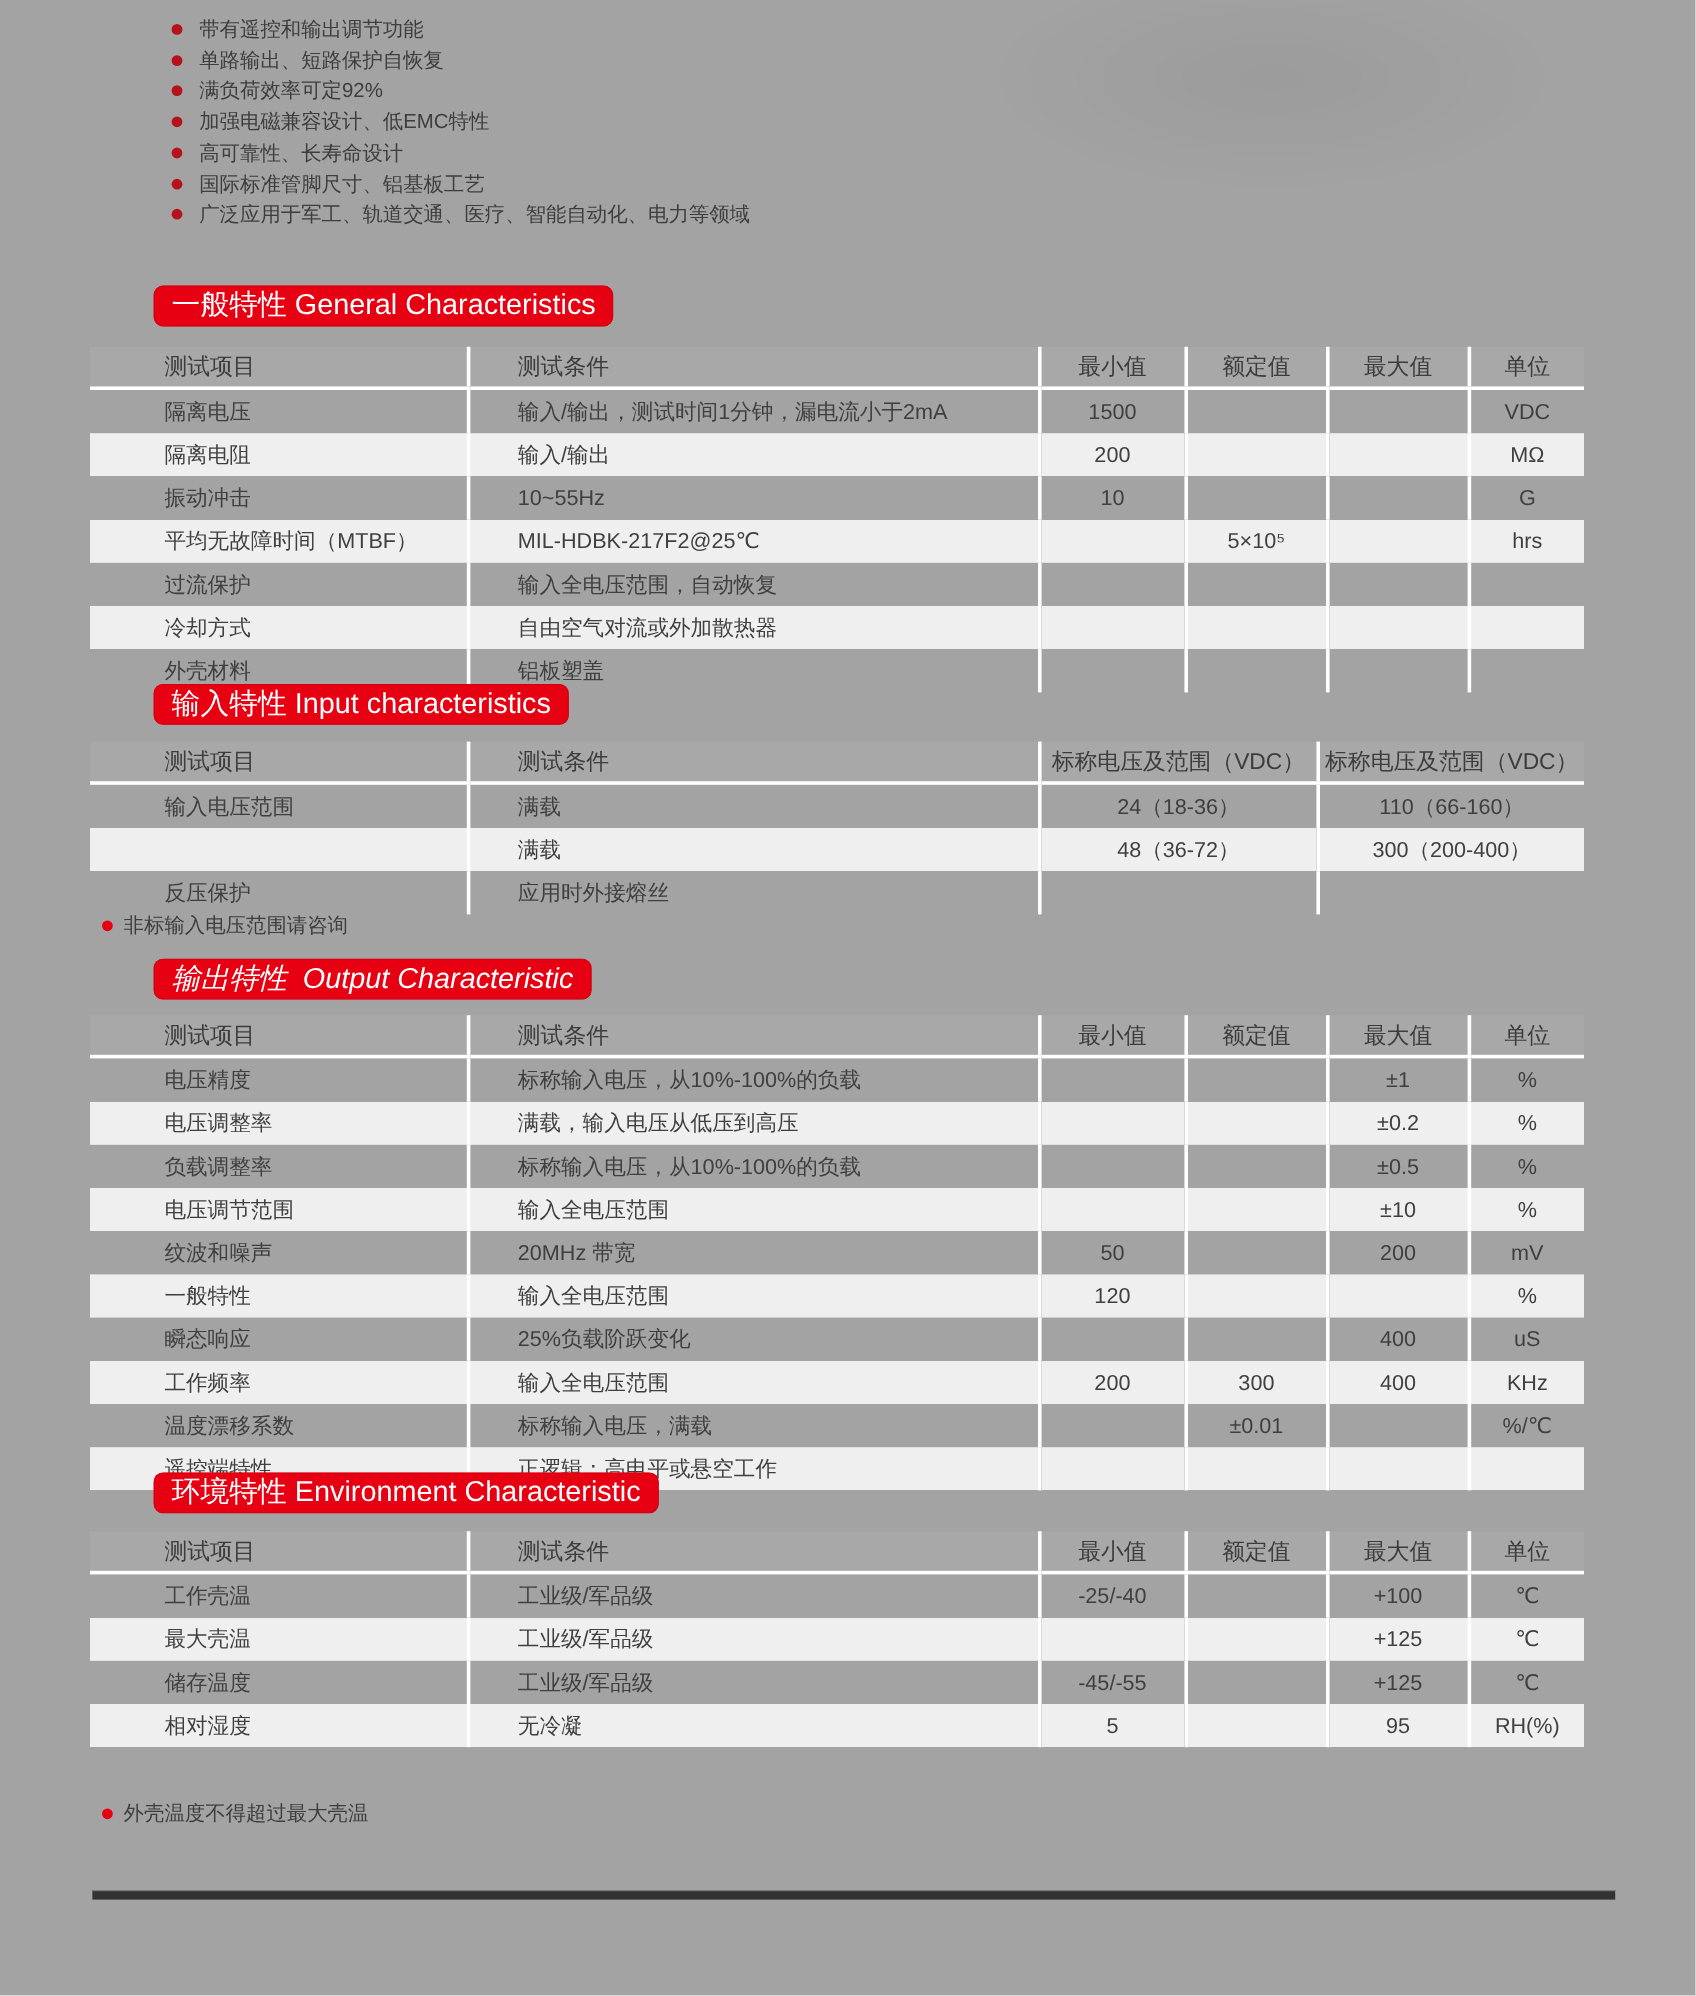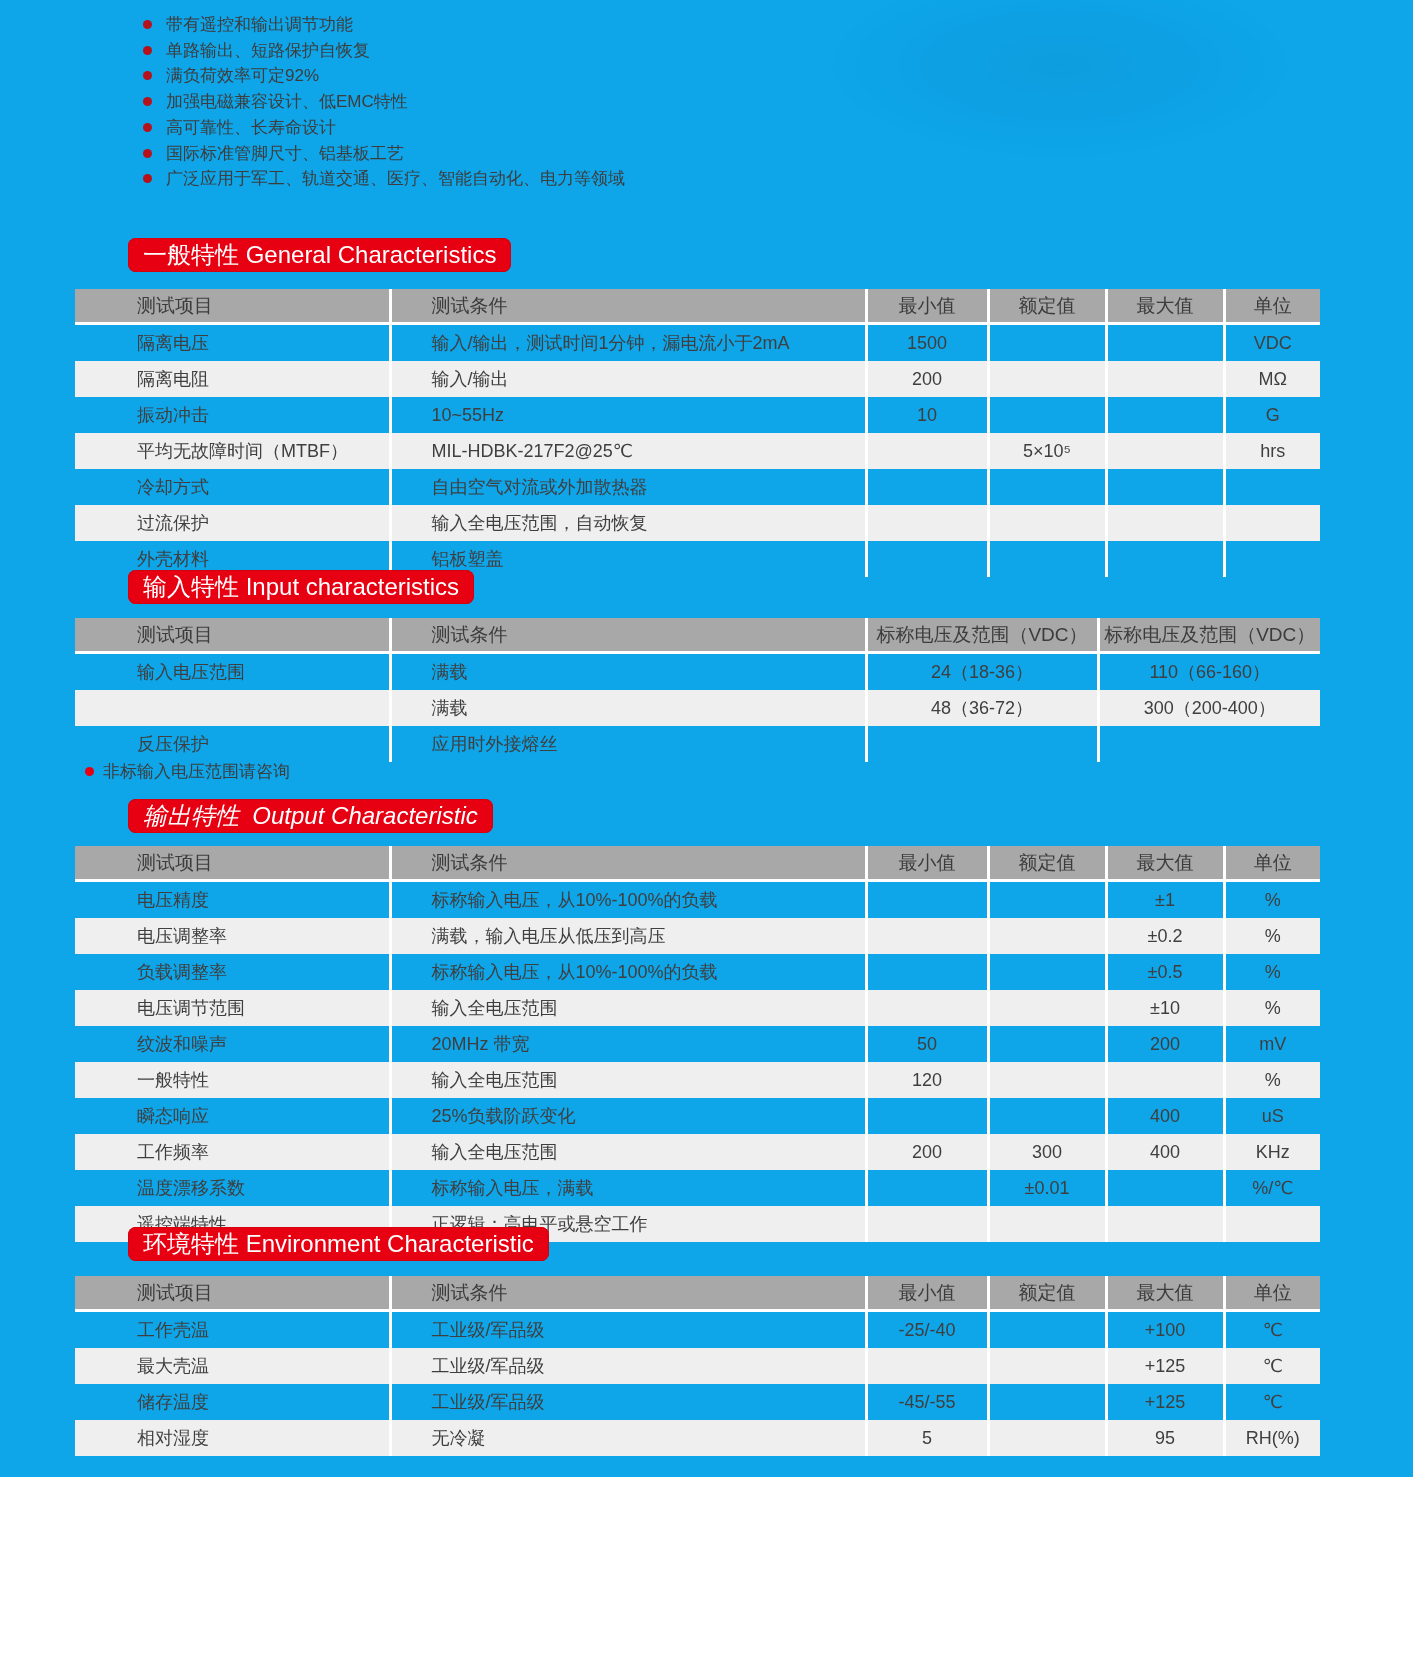--- a/index.html
+++ b/index.html
@@ -1,21 +1,21 @@
 <!DOCTYPE html>
 <html><head>
 <meta charset="utf-8">
 <style>
   html, body { margin: 0; padding: 0; background: #ffffff; }
   body { font-family: "Liberation Sans", "DejaVu Sans", sans-serif; }
   .page {
     position: relative;
     width: 1413px;
-    height: 1477px;
-    background: #0ea5e9;
+    height: 1663px;
+    background: #a3a3a3;
     overflow: hidden;
   }
   
   .watermark {
     position: absolute;
     left: 820px; top: -30px;
     width: 480px; height: 190px;
     background: radial-gradient(ellipse at center, rgba(0,0,0,0.045), rgba(0,0,0,0.0) 70%);
     filter: blur(6px);
     pointer-events: none;
@@ -187,30 +187,30 @@
       </tr>
       <tr>
         <td>平均无故障时间（MTBF）</td>
         <td>MIL-HDBK-217F2@25℃</td>
         <td></td>
         <td>5×10⁵</td>
         <td></td>
         <td>hrs</td>
       </tr>
       <tr>
+        <td>过流保护</td>
+        <td>输入全电压范围，自动恢复</td>
+        <td></td>
+        <td></td>
+        <td></td>
+        <td></td>
+      </tr>
+      <tr>
         <td>冷却方式</td>
         <td>自由空气对流或外加散热器</td>
-        <td></td>
-        <td></td>
-        <td></td>
-        <td></td>
-      </tr>
-      <tr>
-        <td>过流保护</td>
-        <td>输入全电压范围，自动恢复</td>
         <td></td>
         <td></td>
         <td></td>
         <td></td>
       </tr>
       <tr>
         <td>外壳材料</td>
         <td>铝板塑盖</td>
         <td></td>
         <td></td>

